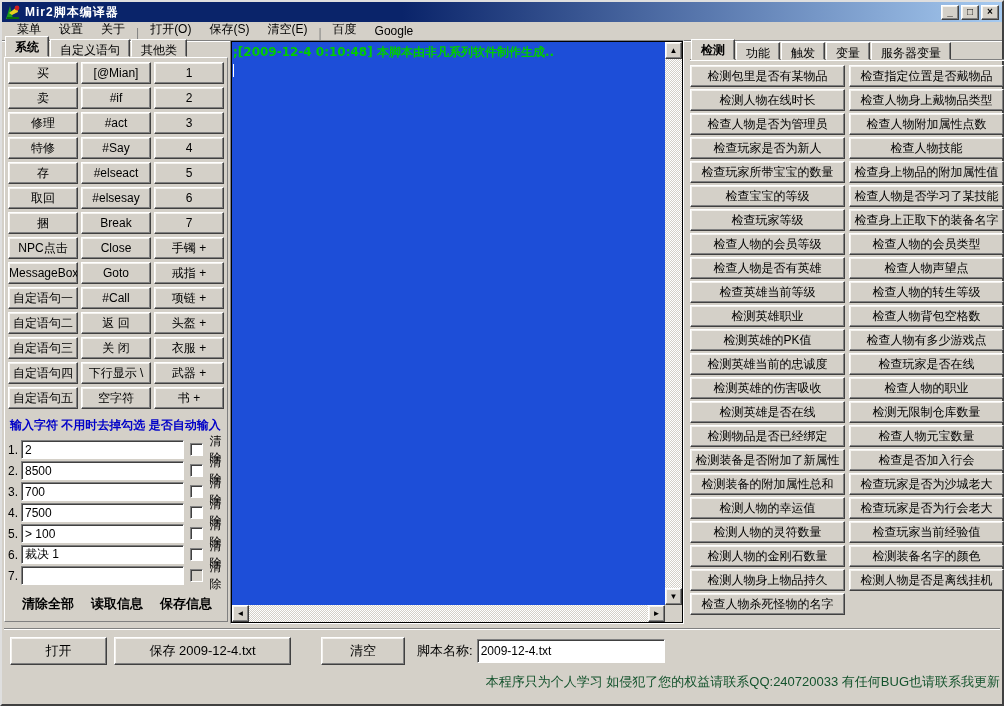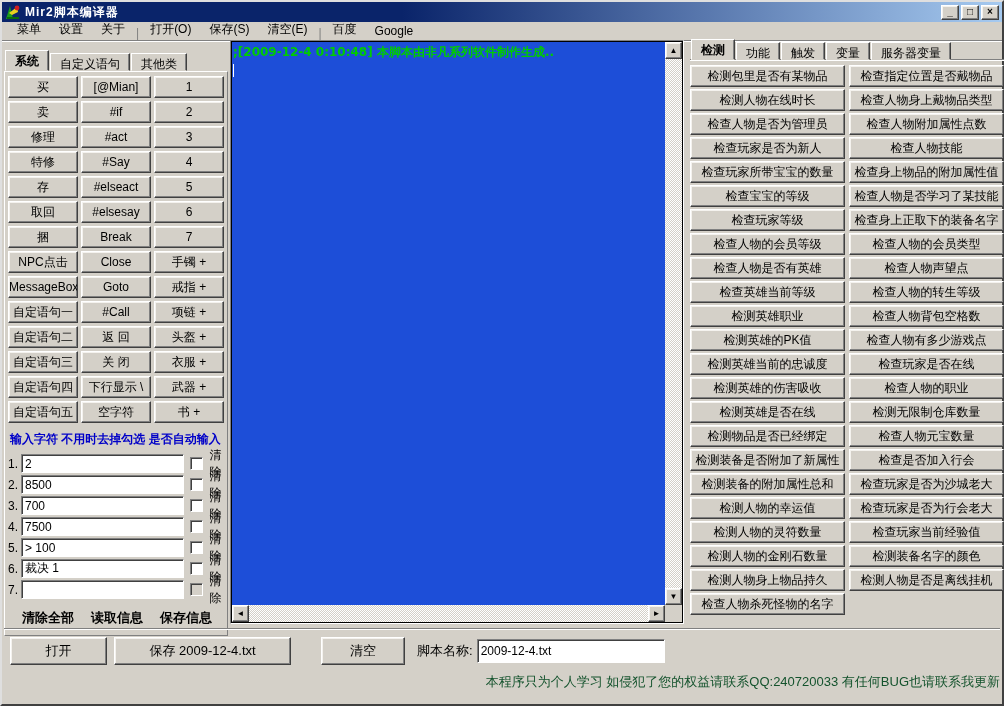--- a/index.html
+++ b/index.html
@@ -31,21 +31,21 @@
   .menu-sep { color:#808080; padding:0 2px; }
 
   
   .tabs { display:flex; align-items:flex-end; height:21px; padding-left:1px; }
   .tab { font-size:12px; padding:2px 9px 2px; background:#d4d0c8; height:18px;
     border:1px solid; border-color:#fff #404040 #d4d0c8 #fff;
     box-shadow:inset -1px 0 0 #808080; margin-right:1px; white-space:nowrap; }
   .tab.active { height:21px; font-weight:bold; position:relative; z-index:2; }
 
   
-  .left-panel { position:absolute; left:2px; top:48px; width:224px; height:586px; }
+  .left-panel { position:absolute; left:2px; top:34px; width:224px; height:586px; }
   .left-body { position:absolute; left:0; top:21px; right:0; bottom:0;
     border:1px solid; border-color:#fff #808080 #808080 #fff; padding:4px 3px; }
   .cmd-grid { display:grid; grid-template-columns:repeat(3,1fr); gap:3px 3px; }
   .cmd-grid button { height:22px; font-size:12px; white-space:nowrap; overflow:hidden; cursor:default; }
 
   .input-head { color:#0000c8; font-weight:bold; font-size:12px; margin:8px 0 6px 2px; white-space:nowrap; }
   .input-row { display:flex; align-items:center; height:19px; margin-bottom:2px; }
   .input-row .idx { width:18px; text-align:right; font-size:12px; margin-right:3px; }
   .input-row input { flex:1; height:19px; font-size:12px; padding:1px 3px; outline:none; }
   .checkbox { width:13px; height:13px; background:#fff; margin:0 4px 0 6px; flex:0 0 13px;

